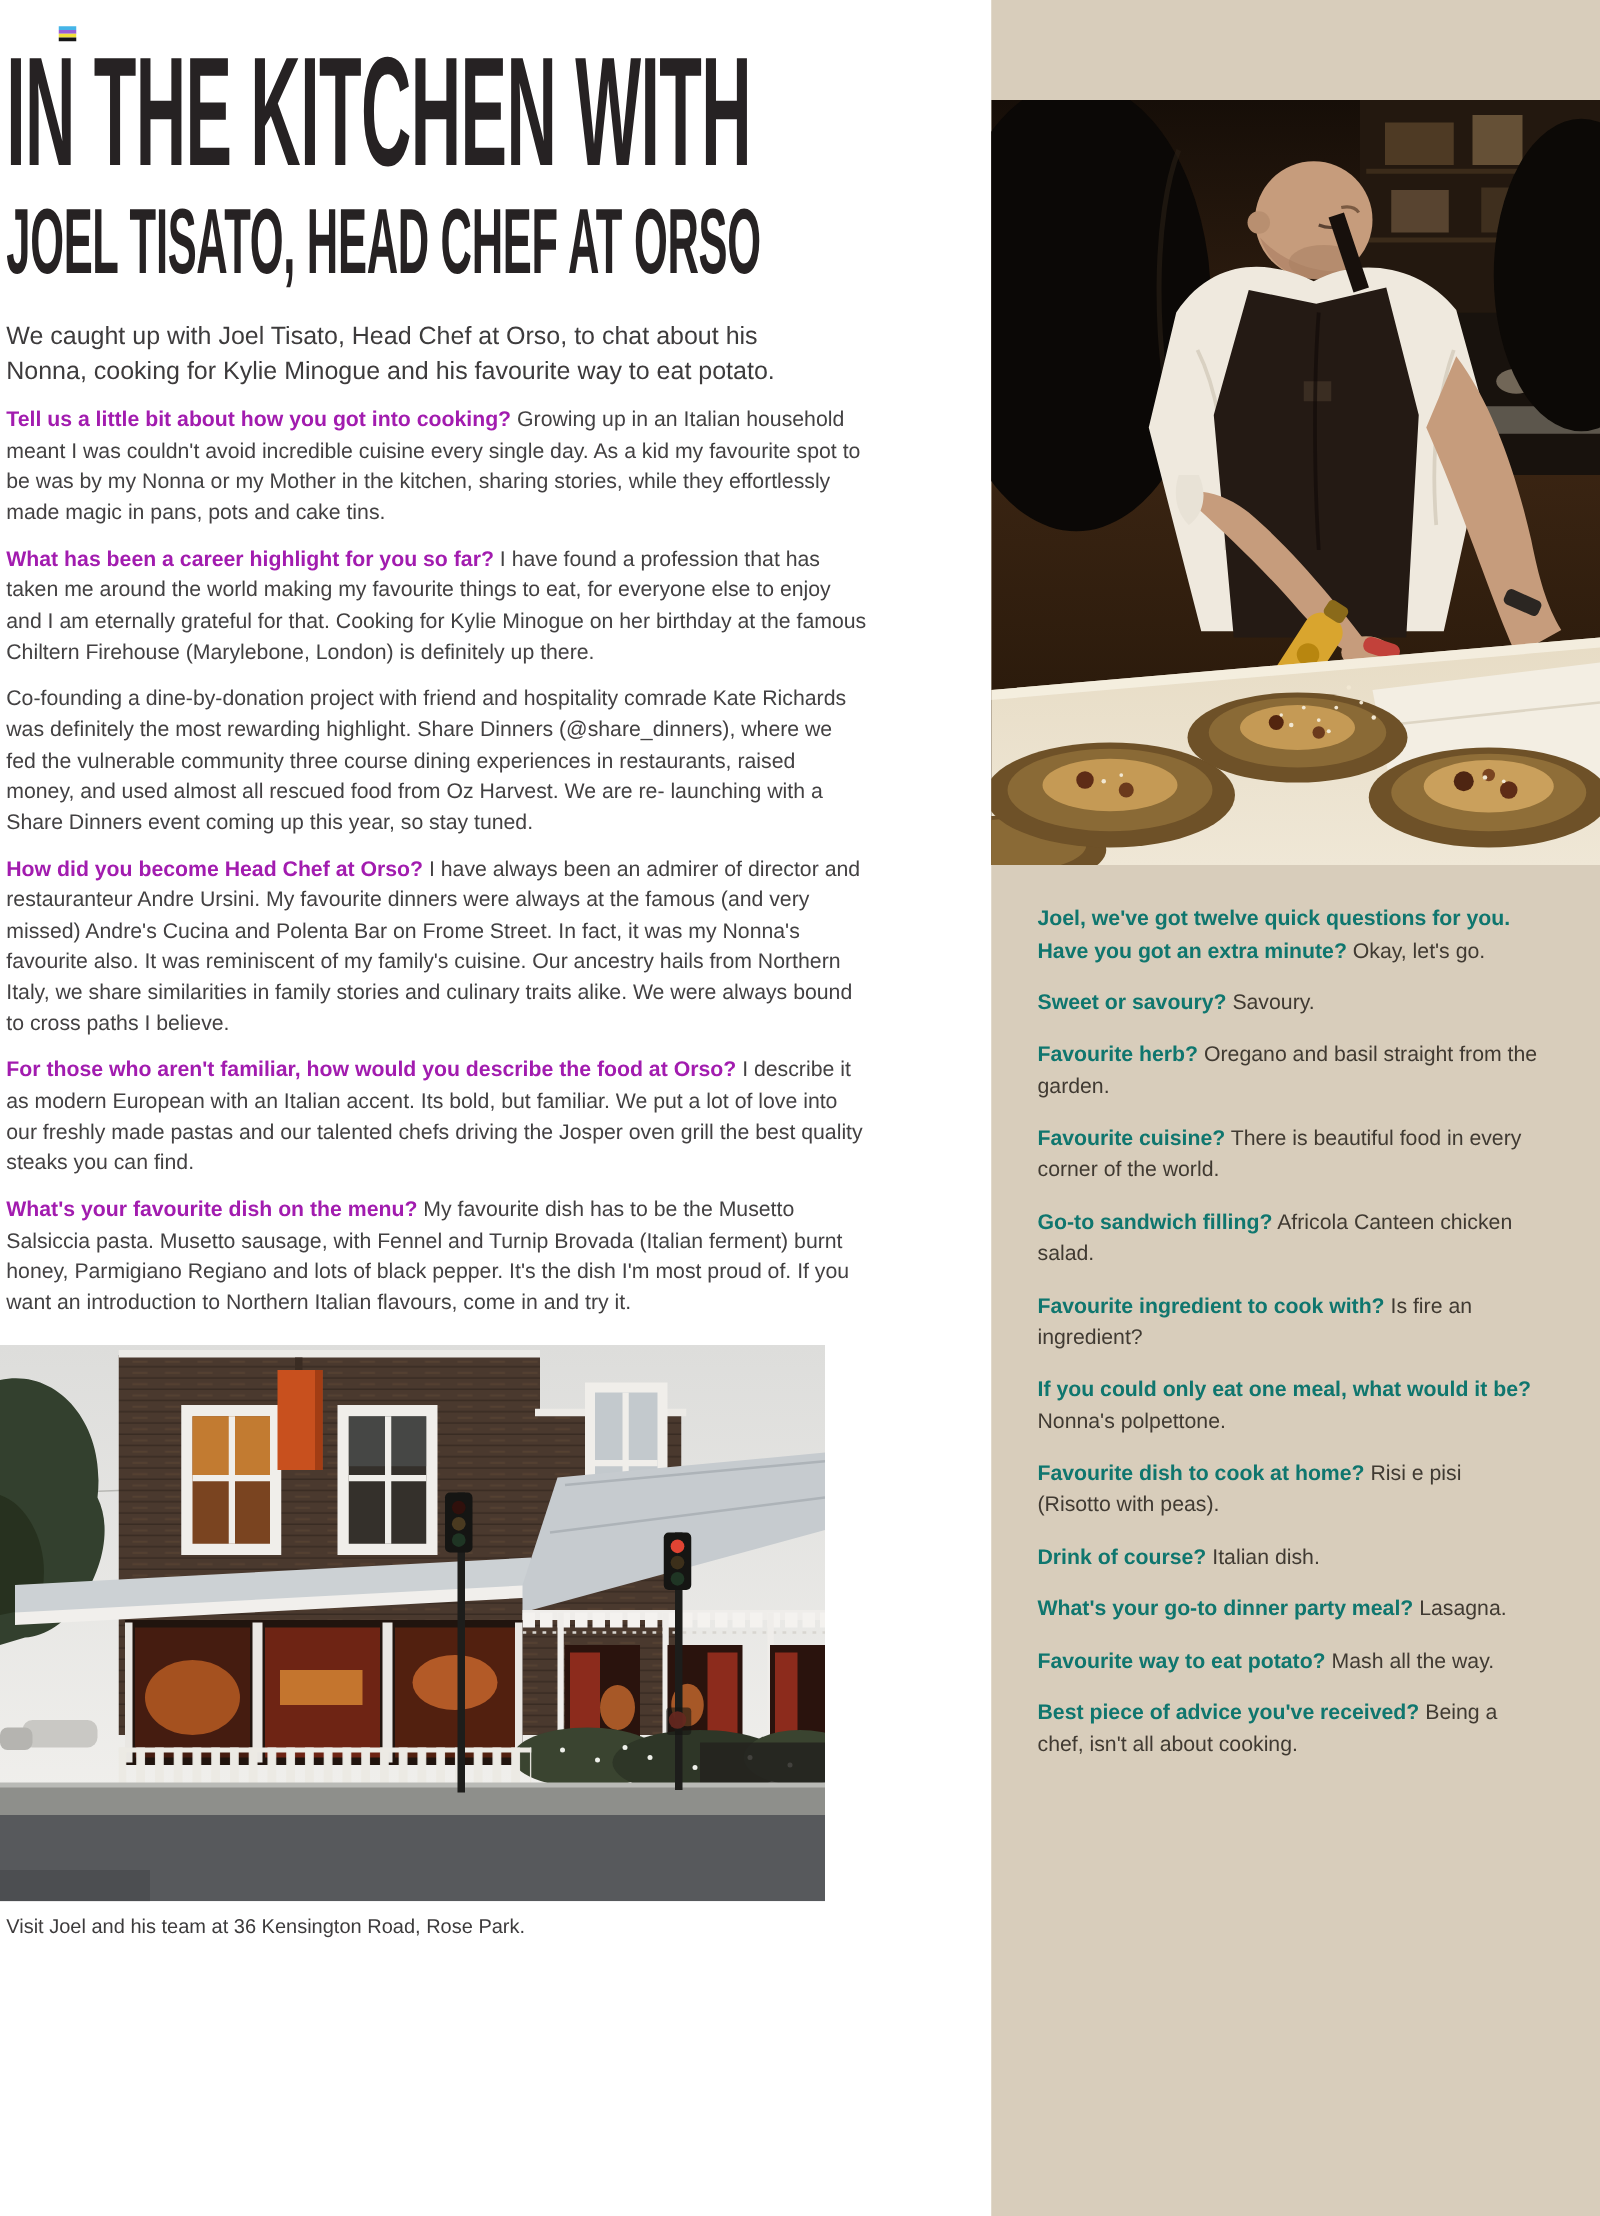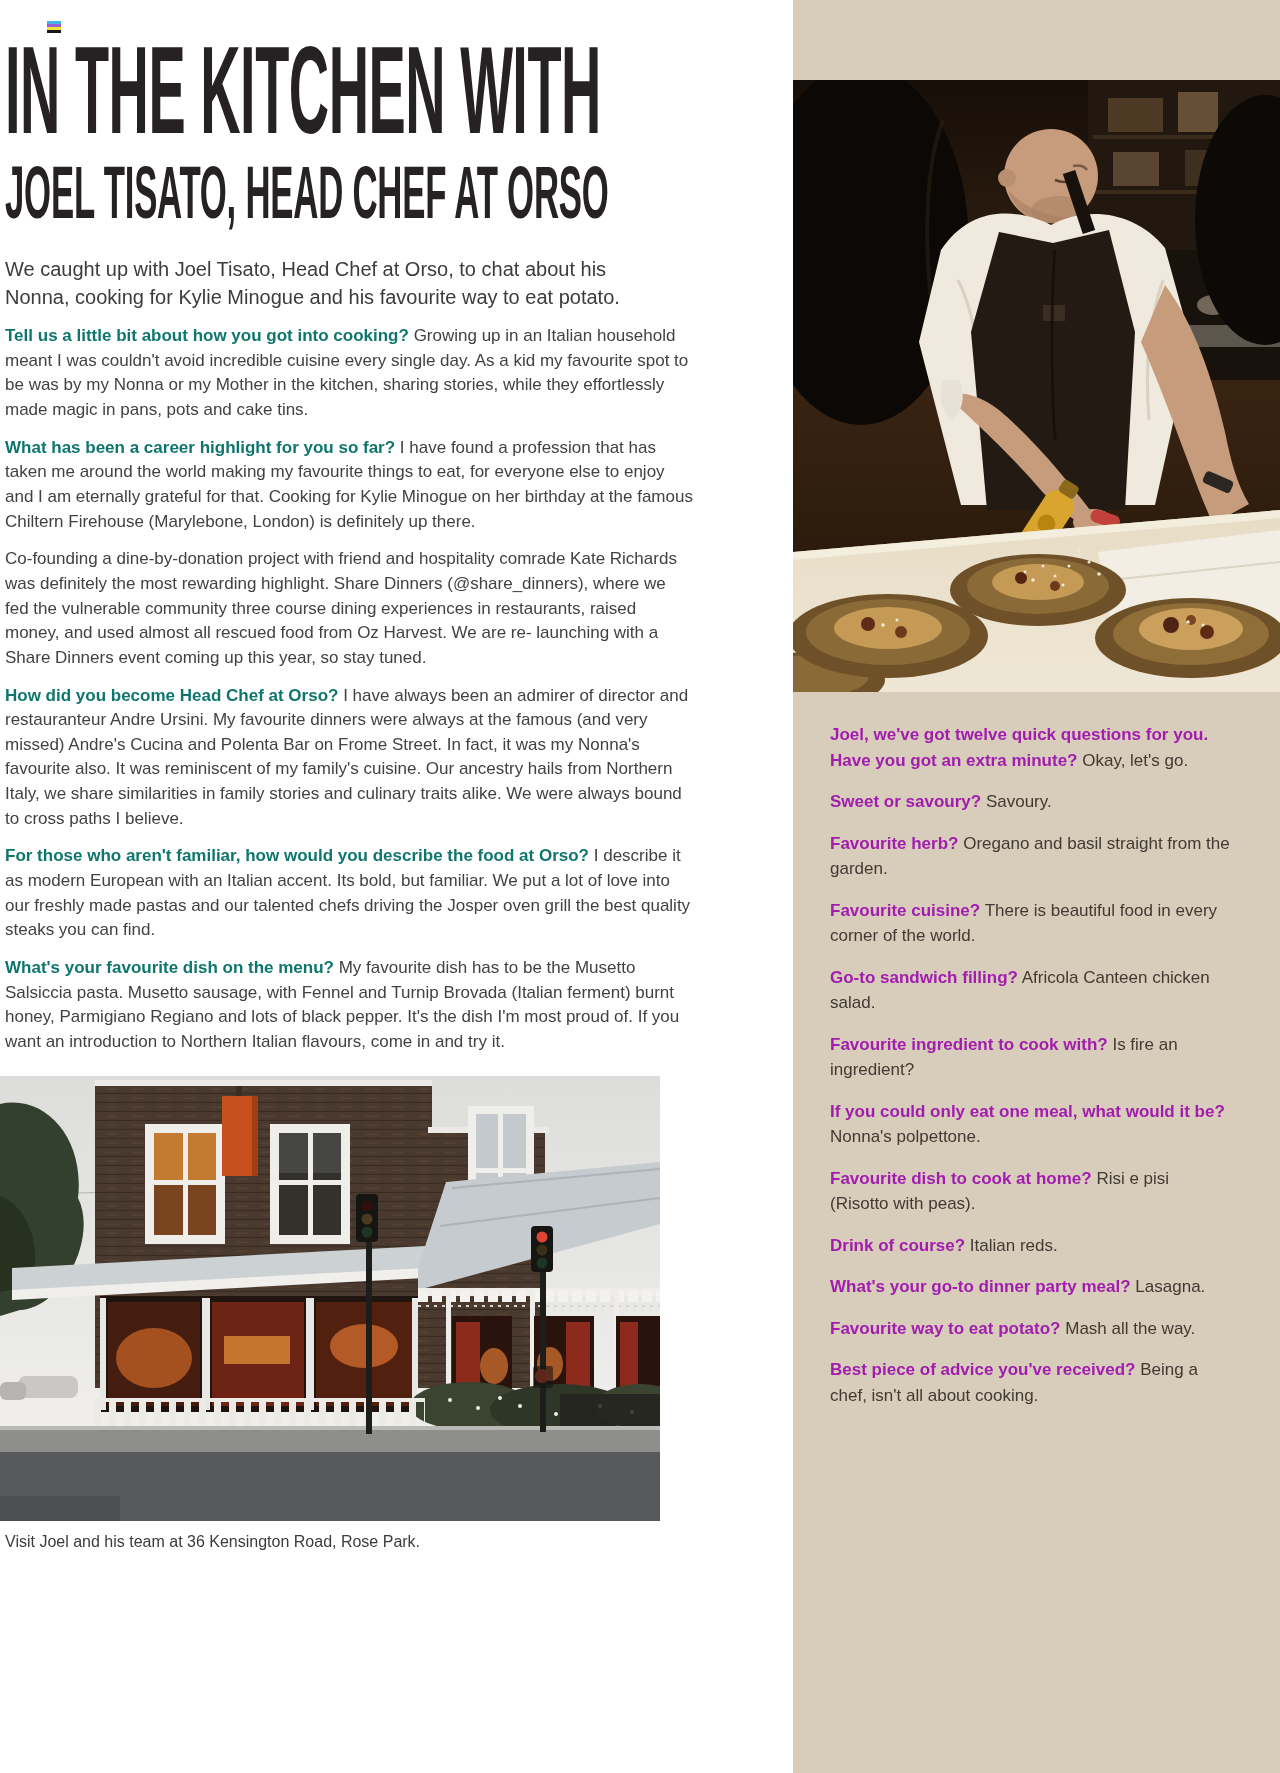--- a/index.html
+++ b/index.html
@@ -31,32 +31,32 @@
   }
   .subheadline {
     margin:4px 0 0; font-weight:bold; color:#262223; white-space:nowrap;
     font-size:74px; line-height:1; letter-spacing:-0.5px;
     transform:scaleX(0.47); transform-origin:0 0;
   }
   .intro { margin:26px 0 0; width:640px; font-size:20px; line-height:1.38; color:#3d3b3c; }
 
   .article { margin-top:10px; }
   .article p { margin:13px 0 0; width:688px; font-size:17px; line-height:1.45; color:#434142; }
-  .article p strong { color:#0f766e; }
+  .article p strong { color:#a21caf; }
 
   .restaurant-photo { display:block; margin:22px 0 0 -5px; width:660px; height:445px; }
   .caption { margin:12px 0 0; font-size:16px; color:#3d3b3c; width:660px; }
 
   
   .chef-photo { position:absolute; left:793px; top:80px; width:487px; height:612px; display:block; }
 
   
   .quickfire { position:absolute; left:830px; top:722px; width:400px; font-size:17px; line-height:1.5; color:#403a32; }
   .quickfire .qa { margin:0 0 16px 0; }
-  .quickfire .qa strong { color:#a21caf;margin-top:36px; }
+  .quickfire .qa strong { color:#0f766e;margin-top:36px; }
 </style>
 </head>
 <body>
 
 <div class="beige-panel"></div>
 
 <div class="reg-mark">
   <div class="stripe s0"></div>
   <div class="stripe s1"></div>
   <div class="stripe s2"></div>
@@ -318,17 +318,17 @@
 
 <div class="quickfire">
   <p class="qa"><strong>Joel, we've got twelve quick questions for you. Have you got an extra minute?</strong> <span>Okay, let's go.</span></p>
   <p class="qa"><strong>Sweet or savoury?</strong> <span>Savoury.</span></p>
   <p class="qa"><strong>Favourite herb?</strong> <span>Oregano and basil straight from the garden.</span></p>
   <p class="qa"><strong>Favourite cuisine?</strong> <span>There is beautiful food in every corner of the world.</span></p>
   <p class="qa"><strong>Go-to sandwich filling?</strong> <span>Africola Canteen chicken salad.</span></p>
   <p class="qa"><strong>Favourite ingredient to cook with?</strong> <span>Is fire an ingredient?</span></p>
   <p class="qa"><strong>If you could only eat one meal, what would it be?</strong> <span>Nonna's polpettone.</span></p>
   <p class="qa"><strong>Favourite dish to cook at home?</strong> <span>Risi e pisi (Risotto with peas).</span></p>
-  <p class="qa"><strong>Drink of course?</strong> <span>Italian reds.</span></p>
+  <p class="qa"><strong>Drink of course?</strong> <span>Italian dish.</span></p>
   <p class="qa"><strong>What's your go-to dinner party meal?</strong> <span>Lasagna.</span></p>
   <p class="qa"><strong>Favourite way to eat potato?</strong> <span>Mash all the way.</span></p>
   <p class="qa"><strong>Best piece of advice you've received?</strong> <span>Being a chef, isn't all about cooking.</span></p>
 </div>
 
 </body></html>

